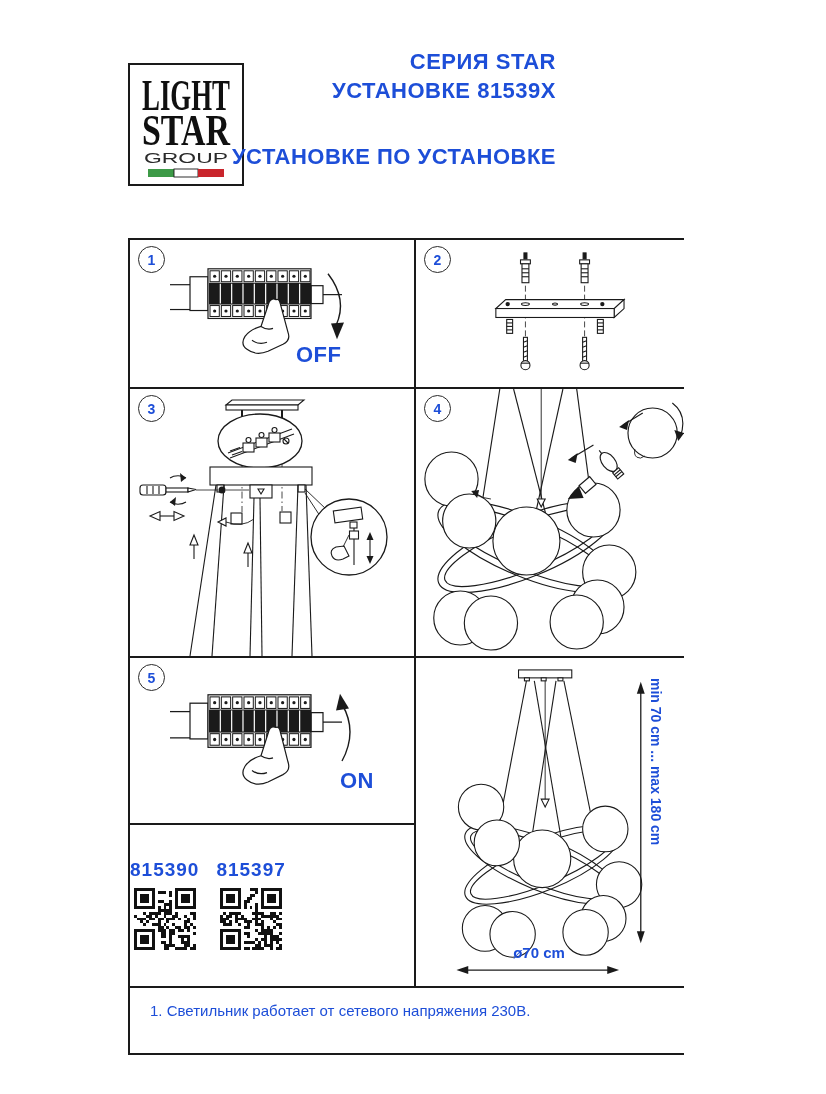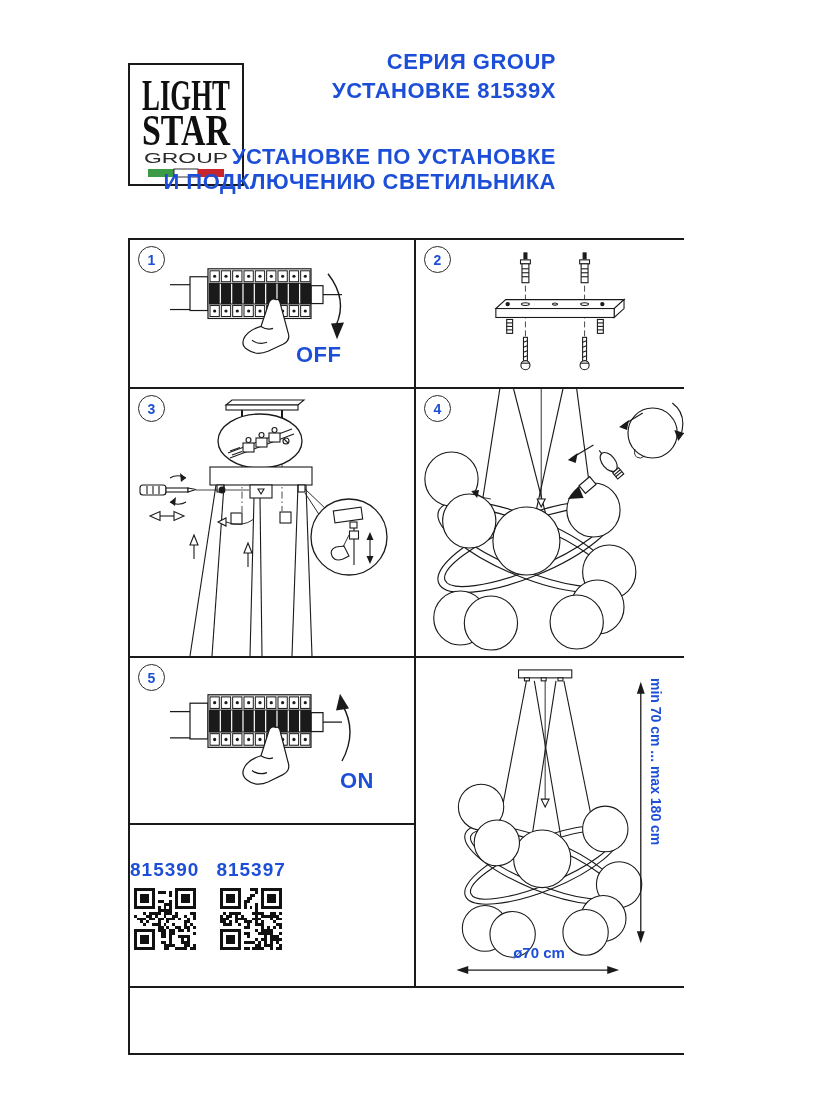--- a/index.html
+++ b/index.html
@@ -56,26 +56,25 @@
       <text class="logo-sans" x="56" y="98" text-anchor="middle" font-size="15" textLength="84" lengthAdjust="spacingAndGlyphs">GROUP</text>
       <g>
         <rect x="18" y="104" width="26" height="8" fill="#3d9a47"></rect>
         <rect x="44" y="104" width="24" height="8" fill="#ffffff" stroke="#1a1a1a" stroke-width="0.9"></rect>
         <rect x="68" y="104" width="26" height="8" fill="#c9252c"></rect>
       </g>
     </svg>
   </div>
 
   <div class="hdr-top">
-    <div>СЕРИЯ GROUP</div>
+    <div>СЕРИЯ STAR</div>
     <div>УСТАНОВКЕ 81539X</div>
   </div>
   <div class="hdr-title">
     <div>УСТАНОВКЕ ПО УСТАНОВКЕ</div>
-    <div>И ПОДКЛЮЧЕНИЮ СВЕТИЛЬНИКА</div>
   </div>
 
   <div class="grid">
 
     <div class="panel p1">
       <div class="badge">1</div>
       <div class="switch-label" style="left:166px;top:102px;">OFF</div>
       <svg class="diagram" viewBox="0 0 284 148" preserveAspectRatio="none">
         <g stroke="#1a1a1a" fill="none" stroke-width="1.2">
           <line x1="40" y1="45" x2="62" y2="45"></line>
@@ -918,15 +917,16 @@
           <polygon points="41,314 53,310 53,318" fill="#1a1a1a" stroke="none"></polygon>
           <polygon points="206,314 194,310 194,318" fill="#1a1a1a" stroke="none"></polygon>
         </g>
       </svg>
       <div class="dim-h-label">min 70 cm ... max 180 cm</div>
       <div class="dim-d-label">ø70 cm</div>
     </div>
   </div>
 
   <div class="notes">
+    <div>1. Светильник работает от сетевого напряжения 230В.</div>
   </div>
 
 </div>
 
 </body></html>

